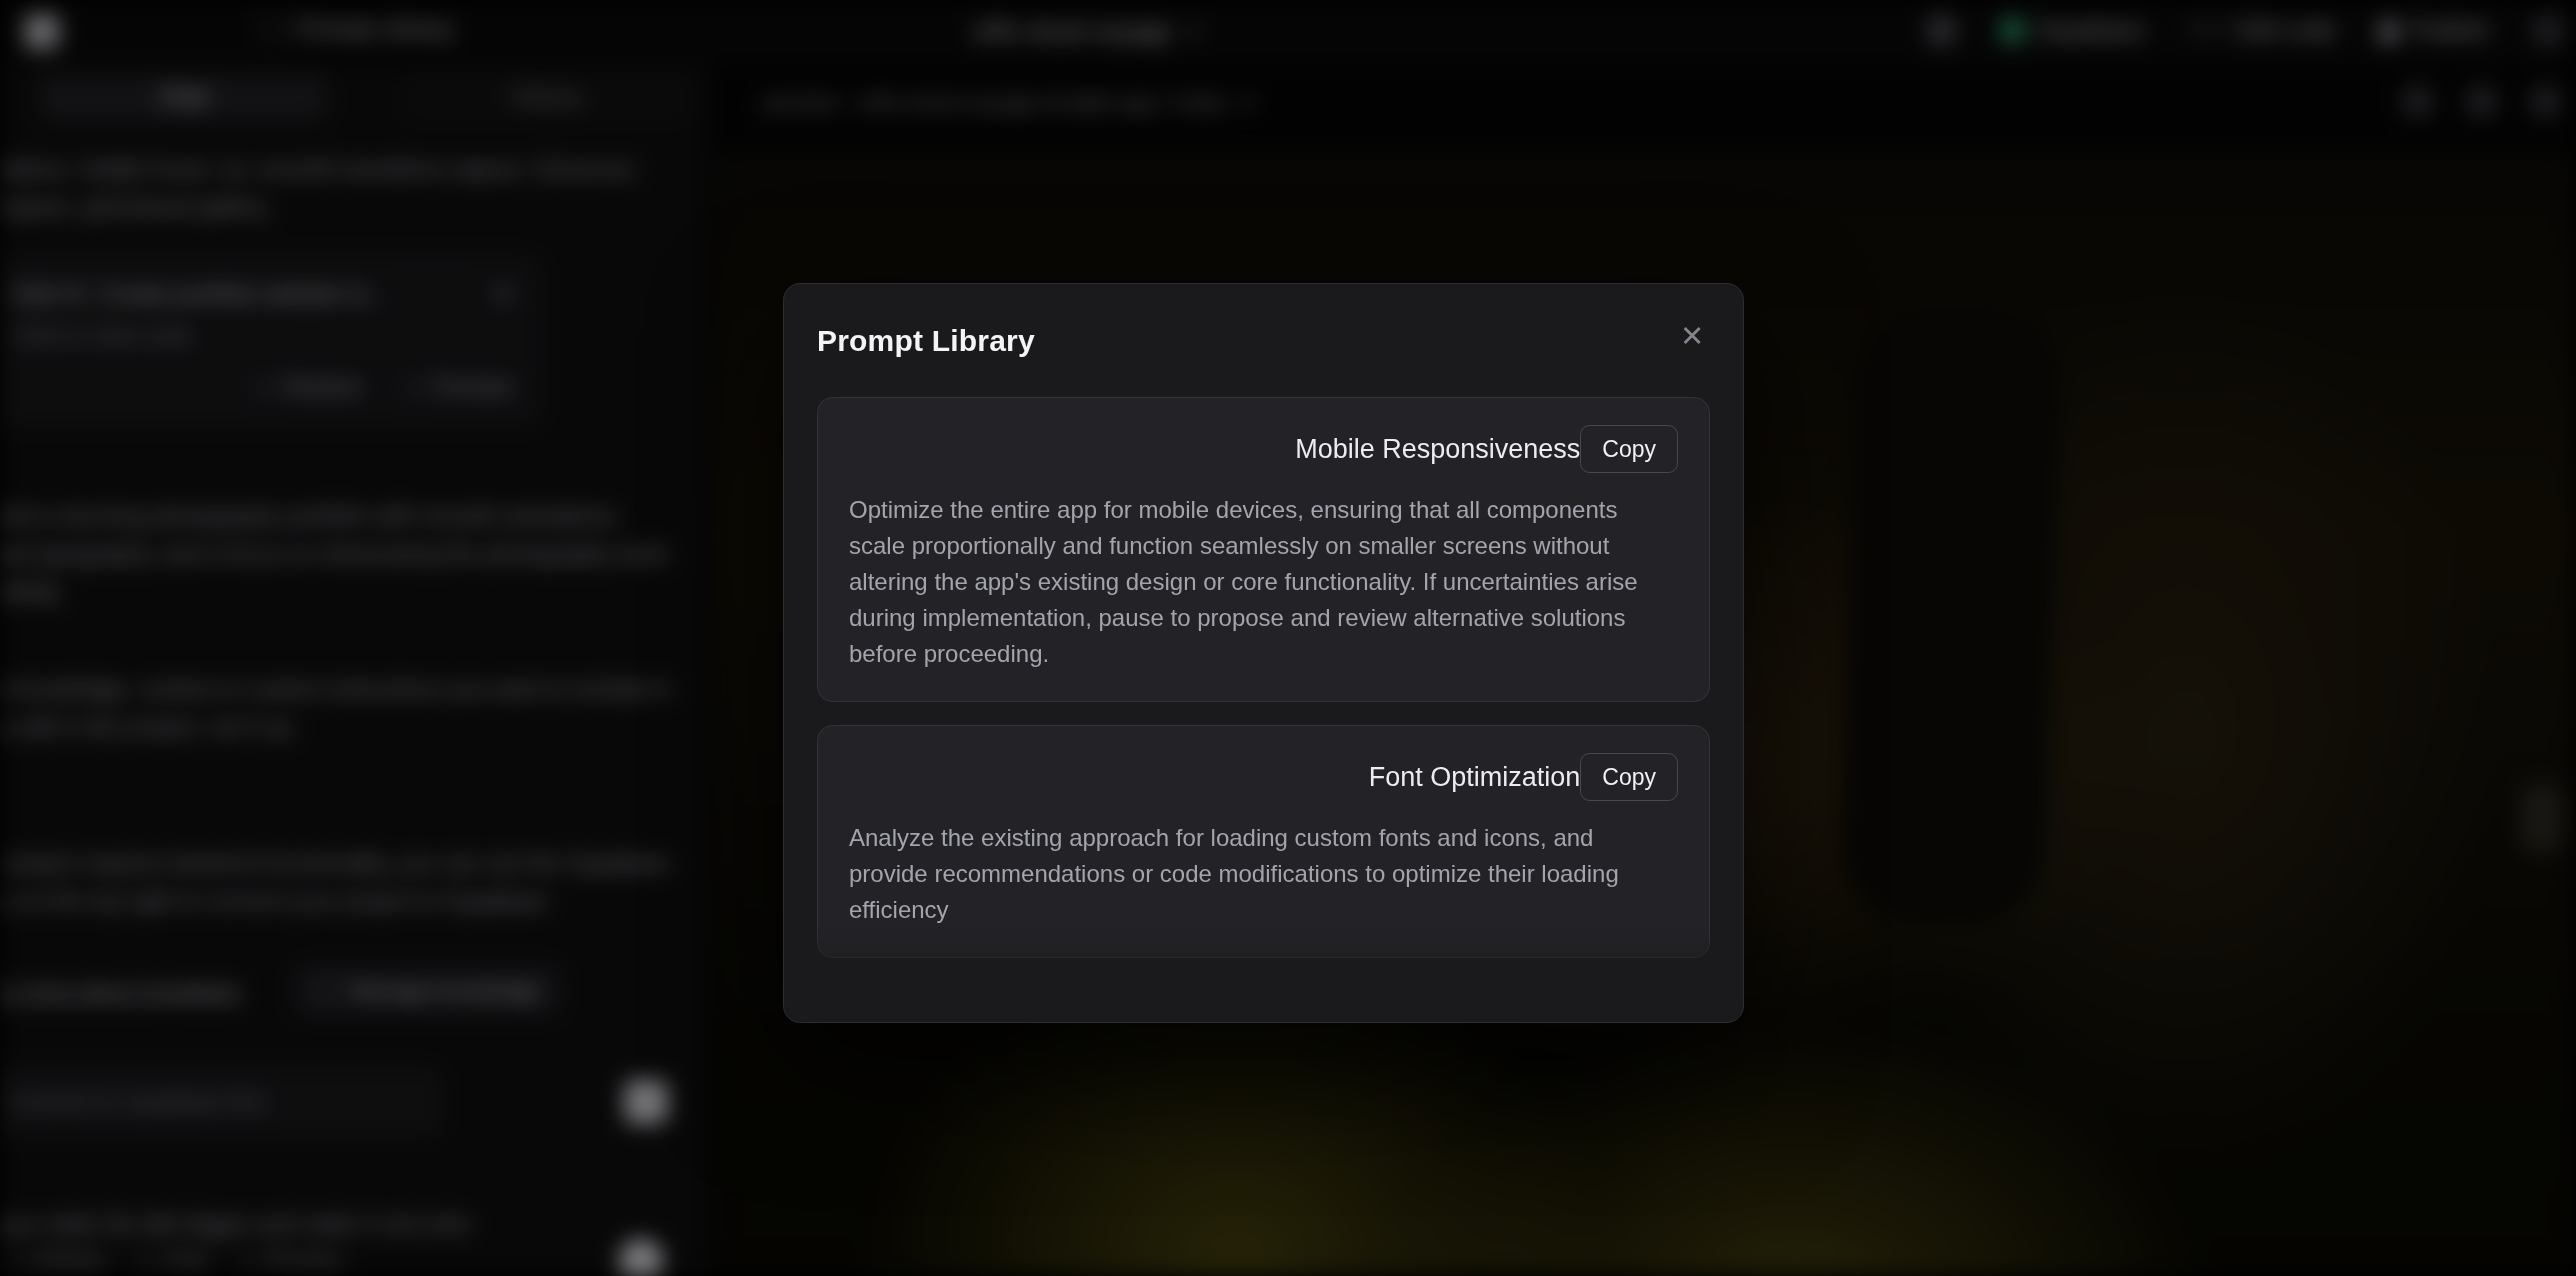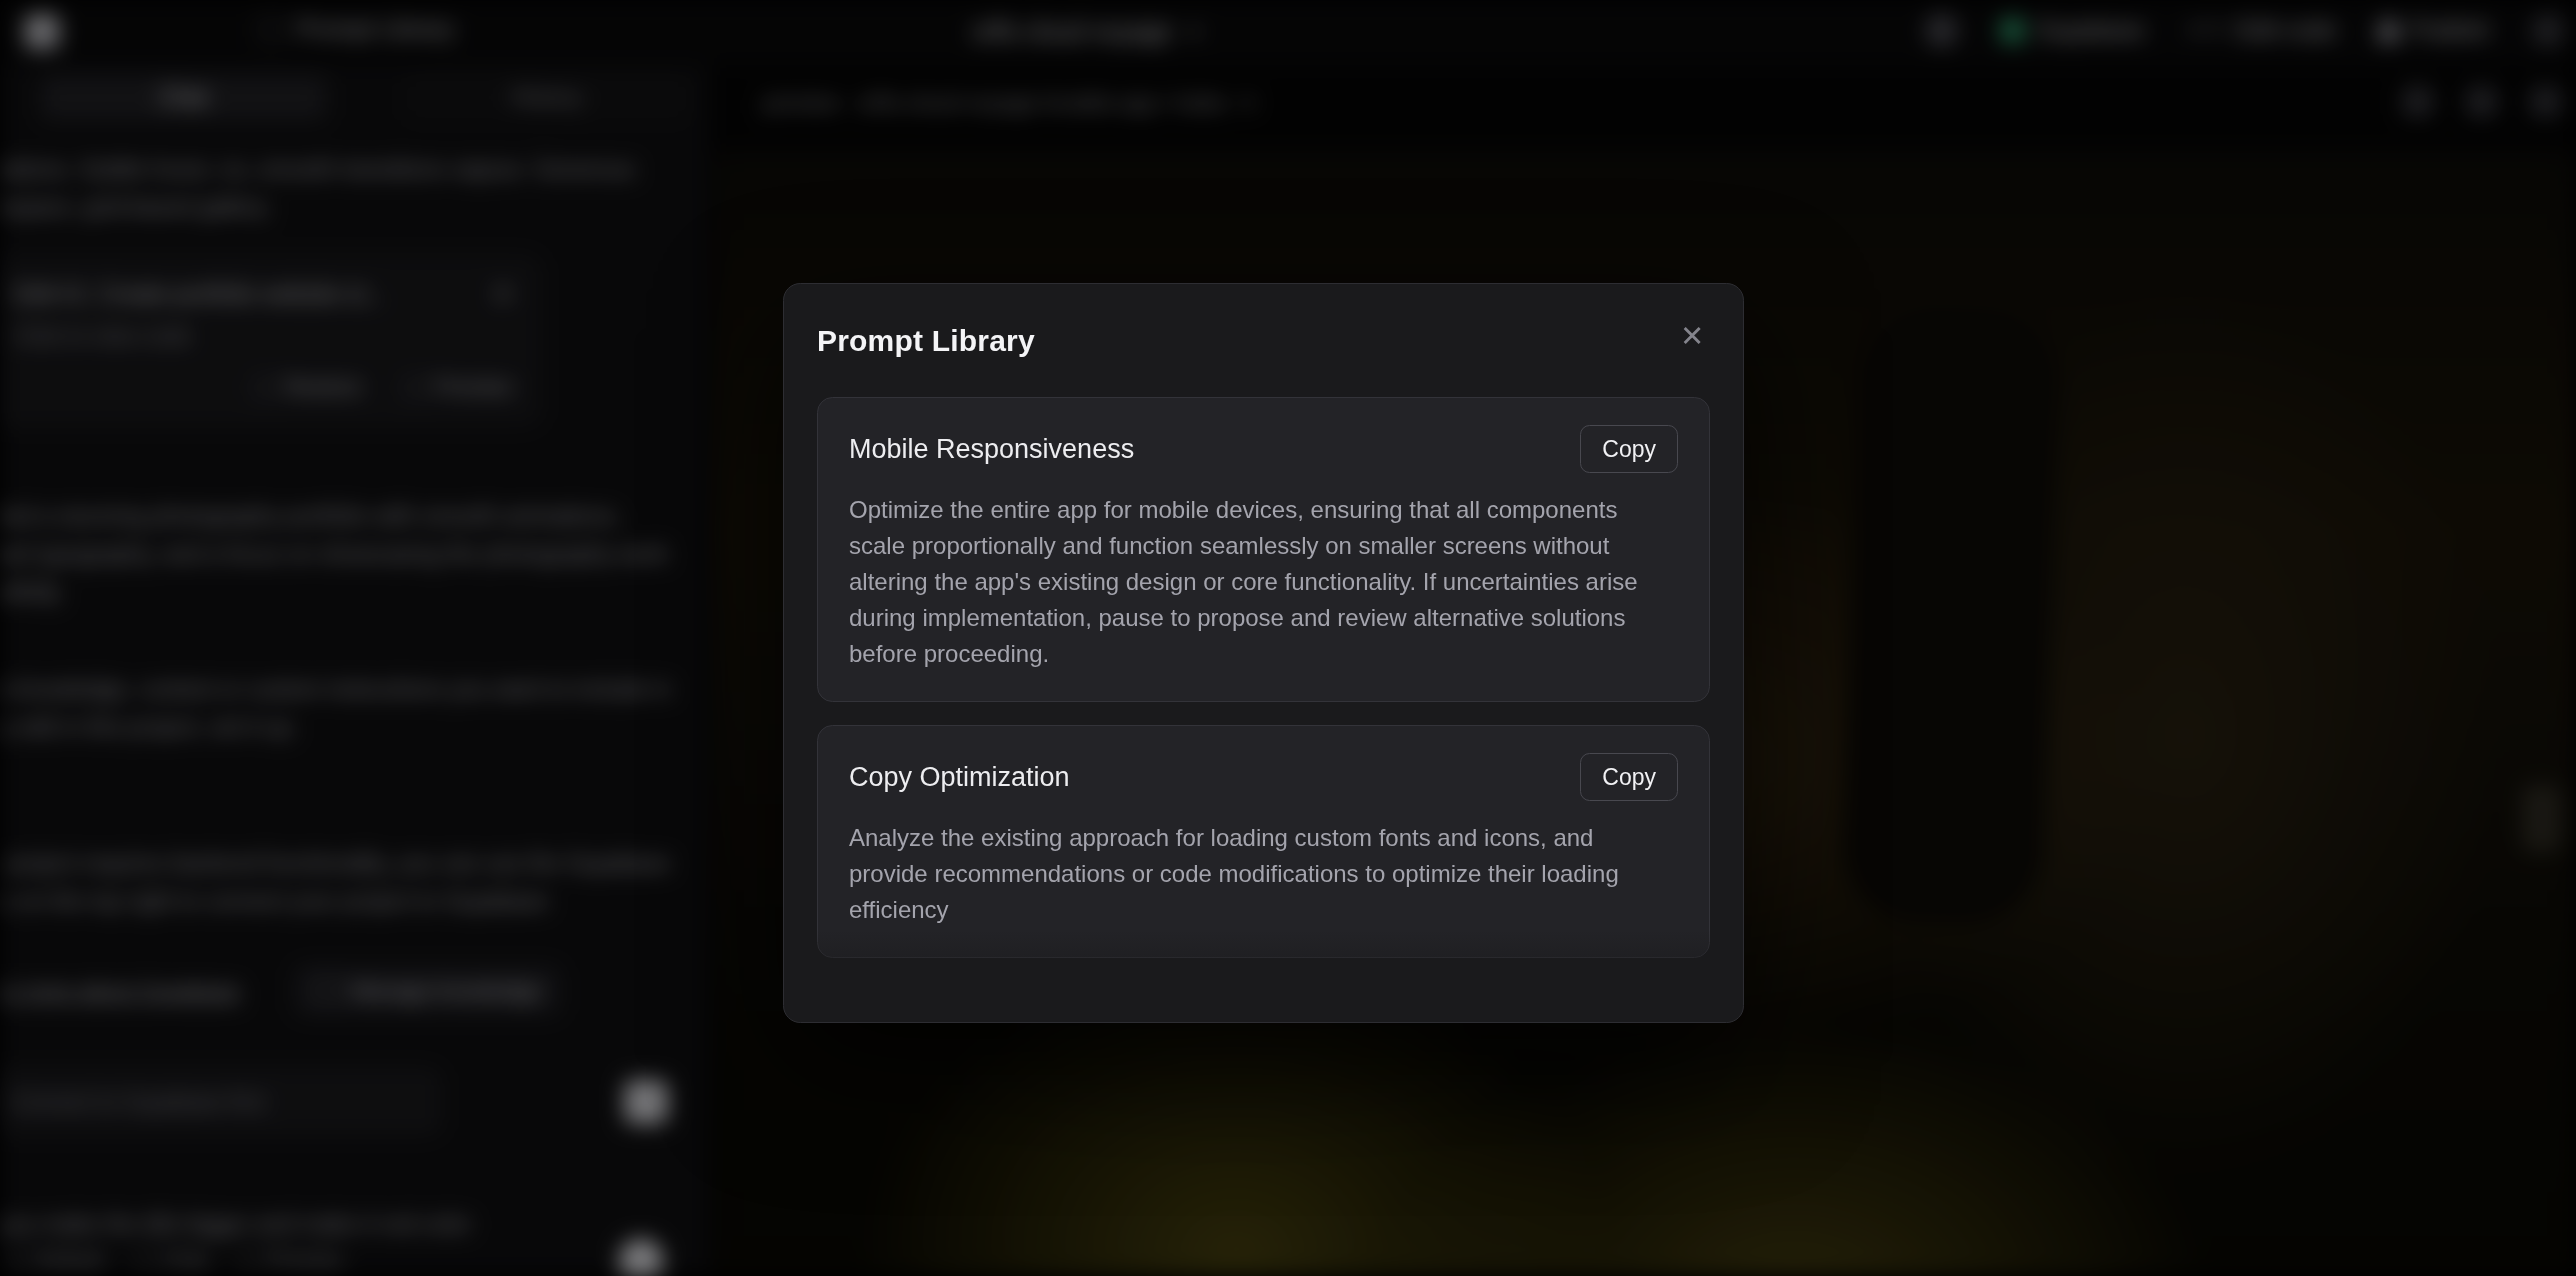--- a/index.html
+++ b/index.html
@@ -93,21 +93,21 @@
     margin-top:37px;width:100%;height:67px;box-sizing:border-box;
     background:#1e1e21;border:1px solid #3c3c43;border-radius:11.6px;
     padding:0 25px;font-size:25px;color:#e8e8ec;font-family:"Liberation Sans",sans-serif;outline:none;
   }
   .search::placeholder{color:#8f949c;}
   .prompt-list{margin-top:39px;display:flex;flex-direction:column;gap:23px;}
   .prompt-card{
     background:#232327;border:1px solid #333339;border-radius:15.4px;
     padding:27px 31px 29px;box-sizing:border-box;
   }
-  .card-head{display:flex;align-items:center;justify-content:space-between;}
+  .card-head{display:flex;align-items:center;justify-content:flex-end;margin-left:16px;}
   .card-title{font-size:27px;font-weight:500;color:#ededf0;}
   .copy-btn{background:#232327;border:1px solid #48484f;border-radius:9.6px;cursor:pointer;
     padding:9.6px 21px;font-size:23px;color:#f1f1f4;font-family:"Liberation Sans",sans-serif;}
   .card-desc{margin-top:19px;font-size:24px;line-height:36px;color:#a4a4ad;}
   .modal-fade{position:absolute;left:1px;right:1px;bottom:0;height:92px;border-radius:0 0 17.3px 17.3px;
     background:linear-gradient(180deg,rgba(26,26,28,0) 0%,#1a1a1c 72%);pointer-events:none;}
 </style>
 </head>
 <body>
 
@@ -233,21 +233,21 @@
     <div class="prompt-card">
       <div class="card-head">
         <span class="card-title">Mobile Responsiveness</span>
         <button class="copy-btn">Copy</button>
       </div>
       <div class="card-desc">Optimize the entire app for mobile devices, ensuring that all components scale proportionally and function seamlessly on smaller screens without altering the app's existing design or core functionality. If uncertainties arise during implementation, pause to propose and review alternative solutions before proceeding.</div>
     </div>
 
     <div class="prompt-card">
       <div class="card-head">
-        <span class="card-title">Copy Optimization</span>
+        <span class="card-title">Font Optimization</span>
         <button class="copy-btn">Copy</button>
       </div>
       <div class="card-desc">Analyze the existing approach for loading custom fonts and icons, and provide recommendations or code modifications to optimize their loading efficiency</div>
     </div>
 
   </div>
 
   <div class="modal-fade"></div>
 </section>
 

